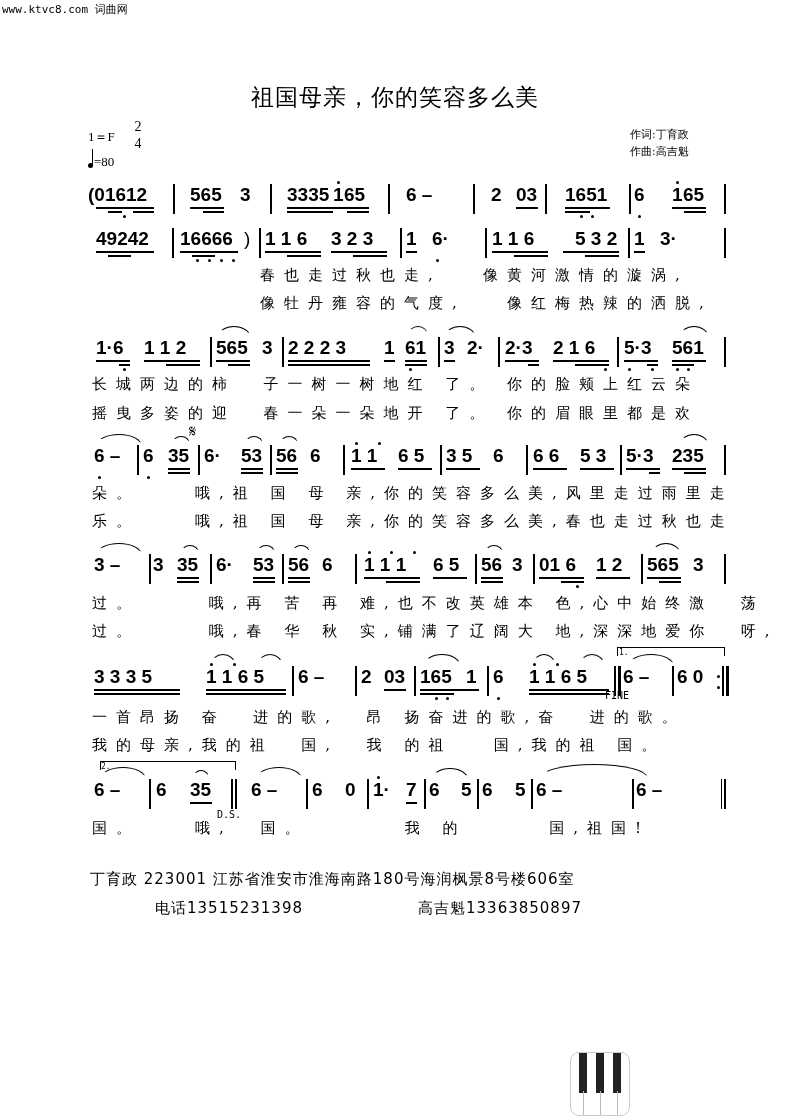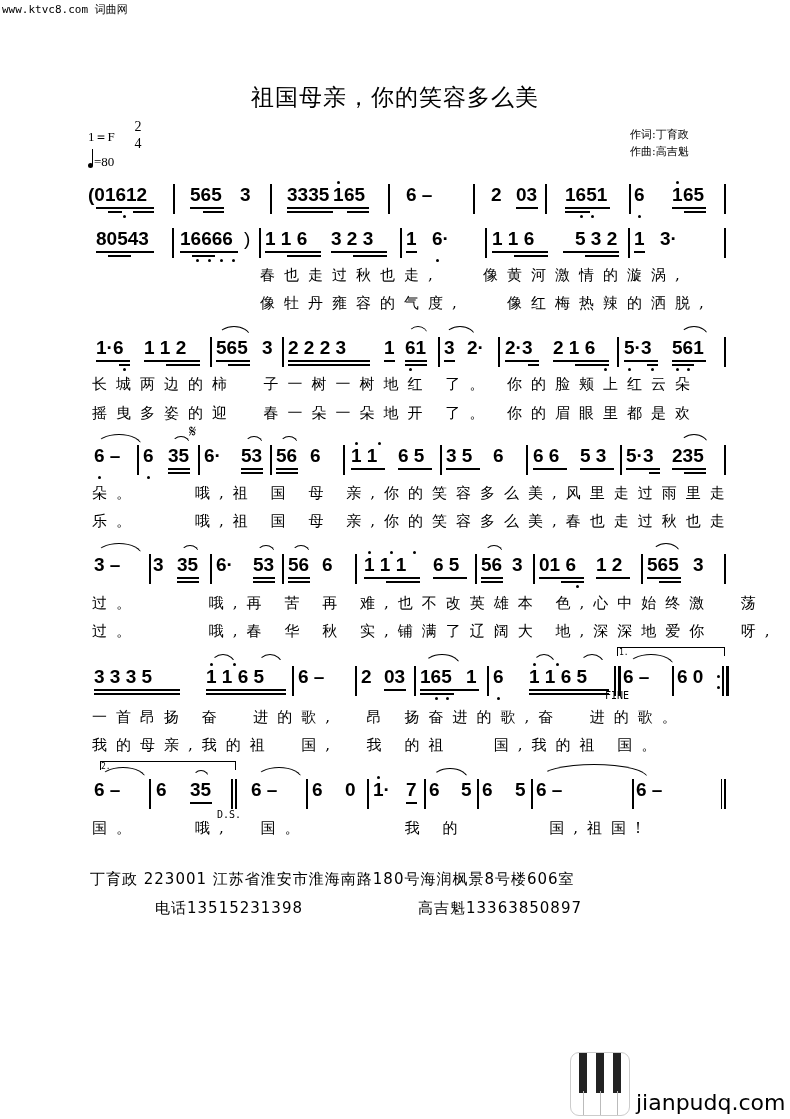--- a/index.html
+++ b/index.html
@@ -93,21 +93,21 @@
   <div class="dot" style="left:638px;top:33px;"></div>
   <span class="n" style="left:672px;">1</span>
   <div class="dot" style="left:676px;top:-1px;"></div>
   <span class="n" style="left:683px;">65</span>
   <div class="ul" style="left:672px;width:34px;top:25px;"></div>
   <div class="ul" style="left:684px;width:22px;top:29px;"></div>
   <div class="bar" style="left:724px;"></div>
 </div>
 
 <div class="row" style="top:226px;">
-  <span class="n" style="left:96px;">80543</span>
+  <span class="n" style="left:96px;">49242</span>
   <div class="ul" style="left:96px;width:58px;top:25px;"></div>
   <div class="ul" style="left:108px;width:23px;top:29px;"></div>
   <div class="bar" style="left:172px;"></div>
   <span class="n" style="left:180px;">16666</span>
   <div class="ul" style="left:180px;width:58px;top:25px;"></div>
   <div class="ul" style="left:192px;width:23px;top:29px;"></div>
   <div class="dot" style="left:196px;top:33px;"></div>
   <div class="dot" style="left:208px;top:33px;"></div>
   <div class="dot" style="left:220px;top:33px;"></div>
   <div class="dot" style="left:232px;top:33px;"></div>
@@ -396,14 +396,13 @@
 
 <div class="abs logo">
   <div class="box">
     <div class="key-b" style="left:8px;"></div>
     <div class="key-b" style="left:25px;"></div>
     <div class="key-b" style="left:42px;"></div>
     <div class="key-line" style="left:12px;"></div>
     <div class="key-line" style="left:29px;"></div>
     <div class="key-line" style="left:46px;"></div>
   </div>
-  <div class="en">jianpudq.com</div>
 </div>
 
 </body></html>

